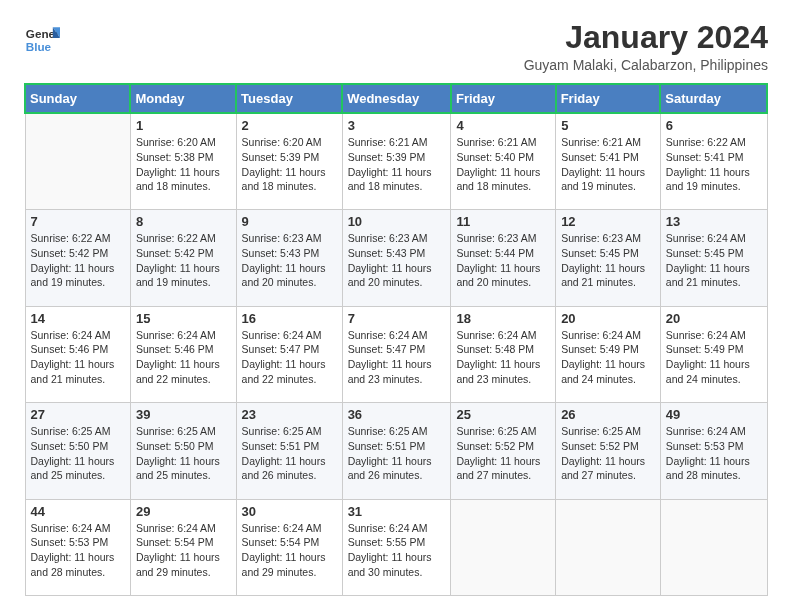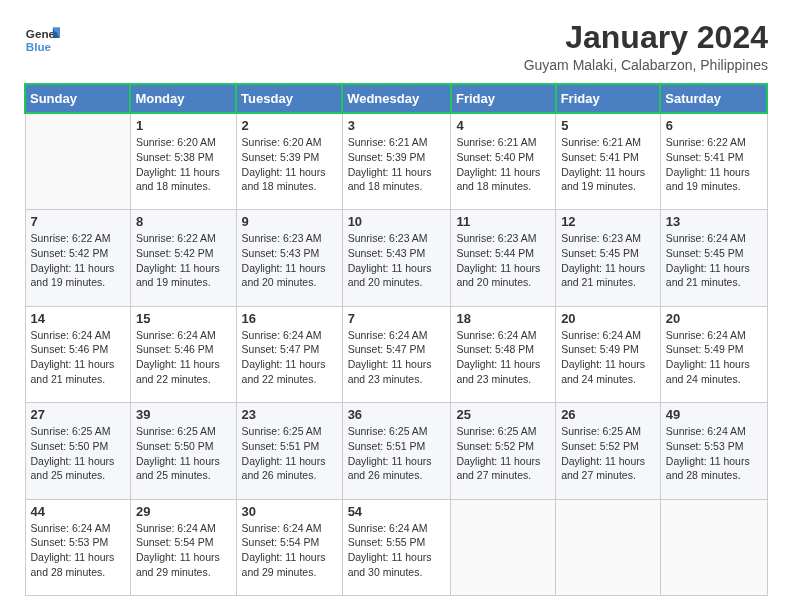--- a/index.html
+++ b/index.html
@@ -334,21 +334,21 @@
 and 29 minutes.</div>
           </td>
           <td>
             <span class="day-number">30</span>
             <div class="cell-info" style="white-space: pre-line;">Sunrise: 6:24 AM
 Sunset: 5:54 PM
 Daylight: 11 hours
 and 29 minutes.</div>
           </td>
           <td>
-            <span class="day-number">54</span>
+            <span class="day-number">31</span>
             <div class="cell-info" style="white-space: pre-line;">Sunrise: 6:24 AM
 Sunset: 5:55 PM
 Daylight: 11 hours
 and 30 minutes.</div>
           </td>
           <td class="empty-cell"></td>
           <td class="empty-cell"></td>
           <td class="empty-cell"></td>
         </tr>
       </tbody>

